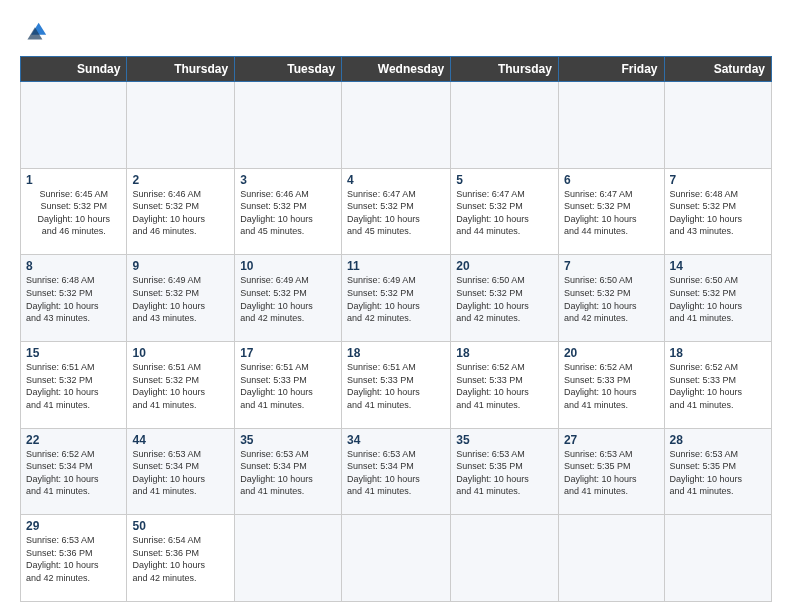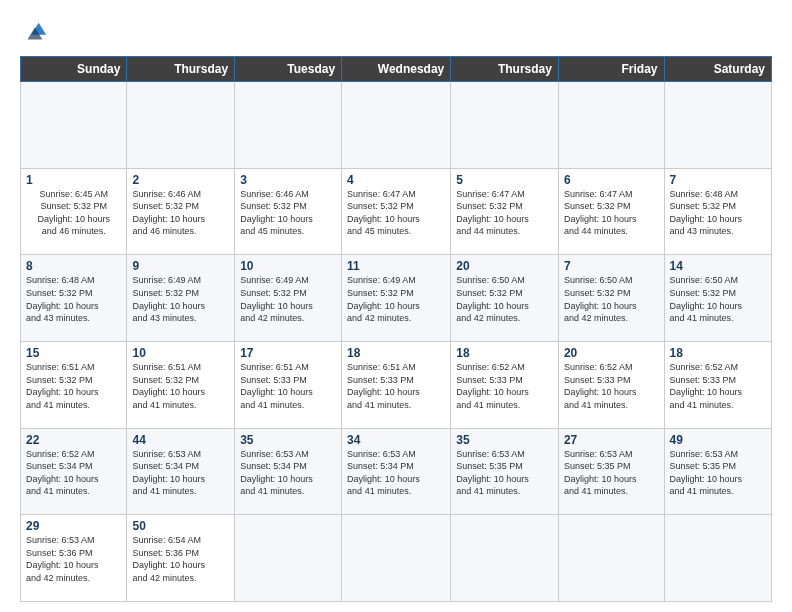--- a/index.html
+++ b/index.html
@@ -334,21 +334,21 @@
 and 41 minutes.</div>
             </td>
             <td>
               <span class="day-num">27</span>
               <div class="day-detail" style="white-space: pre-line;">Sunrise: 6:53 AM
 Sunset: 5:35 PM
 Daylight: 10 hours
 and 41 minutes.</div>
             </td>
             <td>
-              <span class="day-num">49</span>
+              <span class="day-num">28</span>
               <div class="day-detail" style="white-space: pre-line;">Sunrise: 6:53 AM
 Sunset: 5:35 PM
 Daylight: 10 hours
 and 41 minutes.</div>
             </td>
           </tr>
           <tr>
             <td>
               <span class="day-num">29</span>
               <div class="day-detail" style="white-space: pre-line;">Sunrise: 6:53 AM

